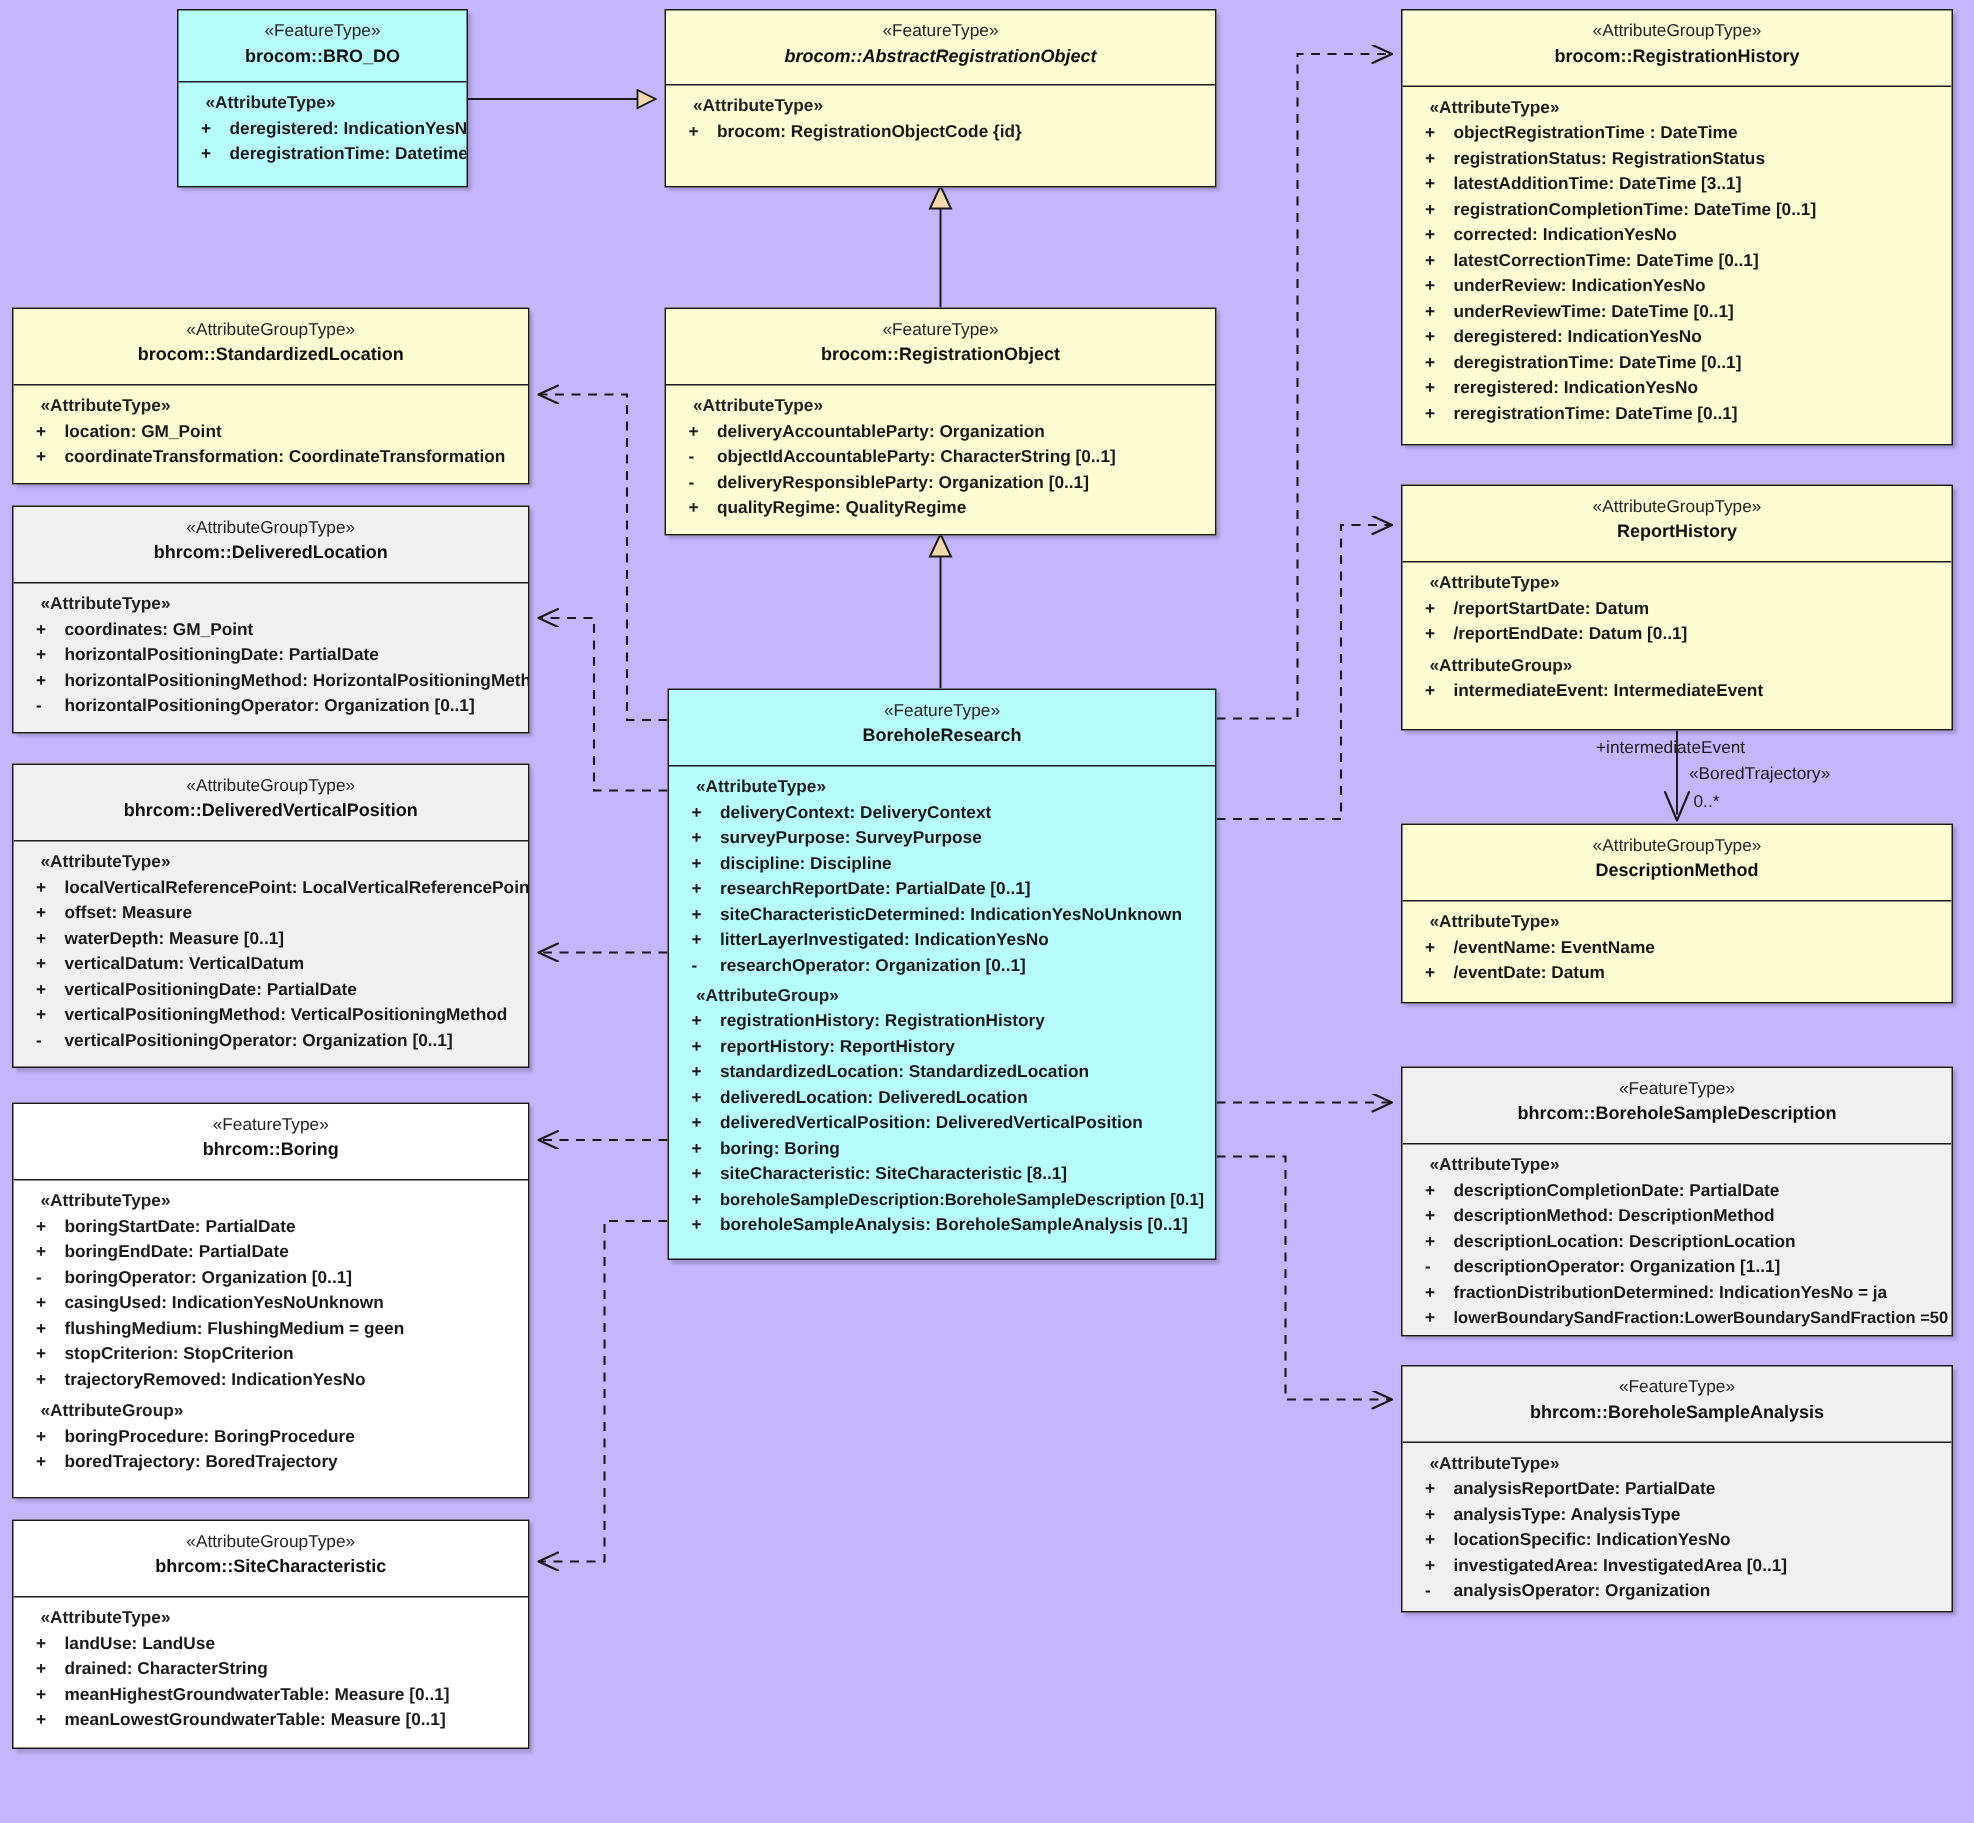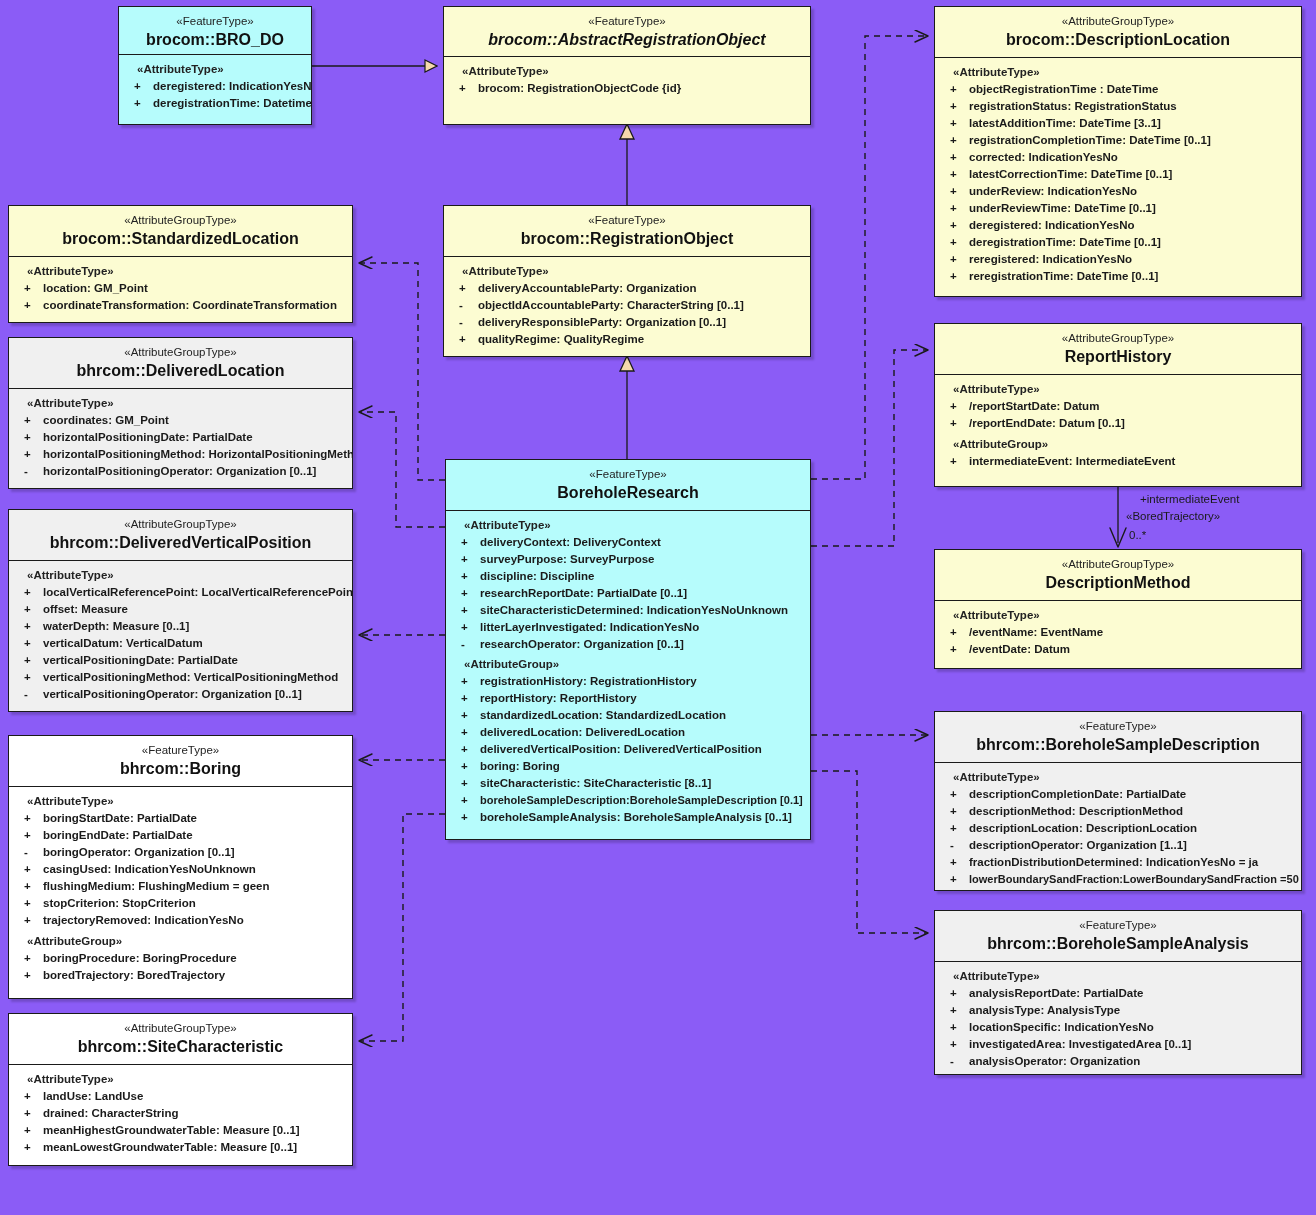--- a/index.html
+++ b/index.html
@@ -9,21 +9,21 @@
     background: #ffffff;
   }
   body {
     font-family: "Liberation Sans", sans-serif;
     -webkit-font-smoothing: antialiased;
   }
   #canvas {
     position: relative;
     width: 1316px;
     height: 1215px;
-    background: #8b5cf6;
+    background: #c4b5fd;
     overflow: hidden;
   }
   svg.connectors {
     position: absolute;
     left: 0;
     top: 0;
     width: 1316px;
     height: 1215px;
     pointer-events: none;
   }
@@ -44,21 +44,21 @@
     text-align: center;
     border-bottom: 1.6px solid #1a1a1a;
     line-height: 1.3;
   }
   .cls-stereo {
     font-size: 11.5px;
     color: #222;
     display: block;
   }
   .cls-name {
-    font-size: 16px;
+    font-size: 12px;
     font-weight: bold;
     color: #111;
     display: block;
     margin-top: 1px;
   }
   .cls-name.italic { font-style: italic; }
 
   .cls-body {
     box-sizing: border-box;
     padding: 6px 4px 6px 4px;
@@ -203,21 +203,21 @@
       <div class="attr-row">
         <span class="attr-vis">+</span>
         <span class="attr-text">brocom: RegistrationObjectCode {id}</span>
       </div>
     </div>
   </div>
 
   <div class="uml-class yellow" style="left:934px; top:6px; width:368px; height:291px;">
     <div class="cls-header" style="height:51px;">
       <span class="cls-stereo">«AttributeGroupType»</span>
-      <span class="cls-name">brocom::DescriptionLocation</span>
+      <span class="cls-name">brocom::RegistrationHistory</span>
     </div>
     <div class="cls-body">
       <div class="grp-label">«AttributeType»</div>
       <div class="attr-row"><span class="attr-vis">+</span><span class="attr-text">objectRegistrationTime : DateTime</span></div>
       <div class="attr-row"><span class="attr-vis">+</span><span class="attr-text">registrationStatus: RegistrationStatus</span></div>
       <div class="attr-row"><span class="attr-vis">+</span><span class="attr-text">latestAdditionTime: DateTime [3..1]</span></div>
       <div class="attr-row"><span class="attr-vis">+</span><span class="attr-text">registrationCompletionTime: DateTime [0..1]</span></div>
       <div class="attr-row"><span class="attr-vis">+</span><span class="attr-text">corrected: IndicationYesNo</span></div>
       <div class="attr-row"><span class="attr-vis">+</span><span class="attr-text">latestCorrectionTime: DateTime [0..1]</span></div>
       <div class="attr-row"><span class="attr-vis">+</span><span class="attr-text">underReview: IndicationYesNo</span></div>
@@ -397,17 +397,17 @@
     </div>
     <div class="cls-body">
       <div class="grp-label">«AttributeType»</div>
       <div class="attr-row"><span class="attr-vis">+</span><span class="attr-text">landUse: LandUse</span></div>
       <div class="attr-row"><span class="attr-vis">+</span><span class="attr-text">drained: CharacterString</span></div>
       <div class="attr-row"><span class="attr-vis">+</span><span class="attr-text">meanHighestGroundwaterTable: Measure [0..1]</span></div>
       <div class="attr-row"><span class="attr-vis">+</span><span class="attr-text">meanLowestGroundwaterTable: Measure [0..1]</span></div>
     </div>
   </div>
 
-  <div class="assoc-label" style="left:1140px; top:491px;">+intermediateEvent</div>
+  <div class="assoc-label" style="left:1064px; top:491px;">+intermediateEvent</div>
   <div class="assoc-label" style="left:1126px; top:508px;">«BoredTrajectory»</div>
   <div class="assoc-label" style="left:1129px; top:527px;">0..*</div>
 
 </div>
 
 </body></html>

